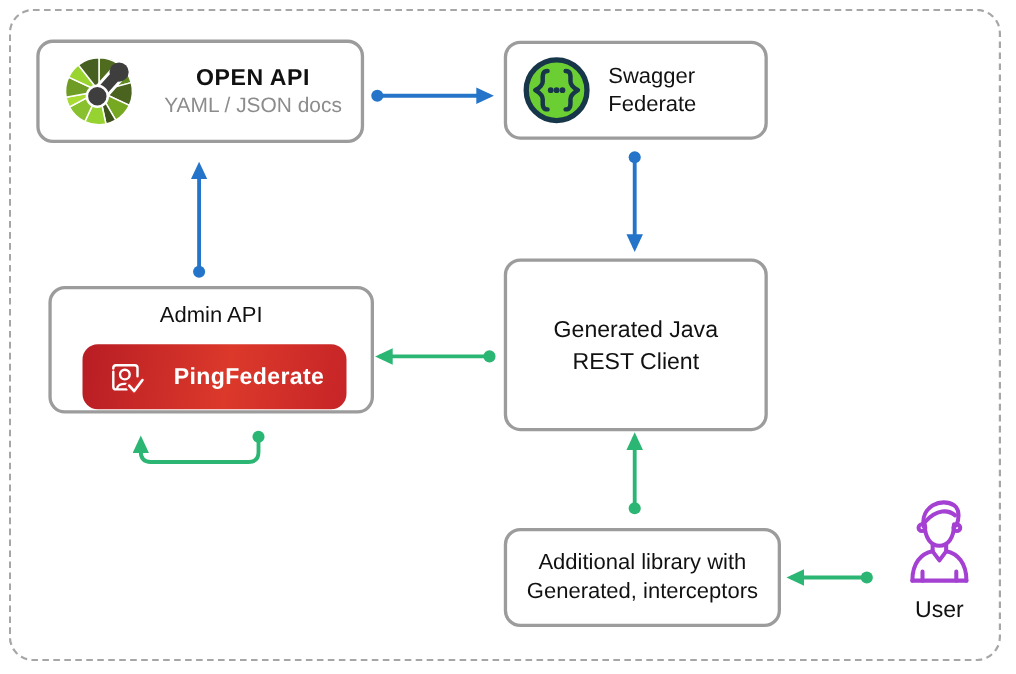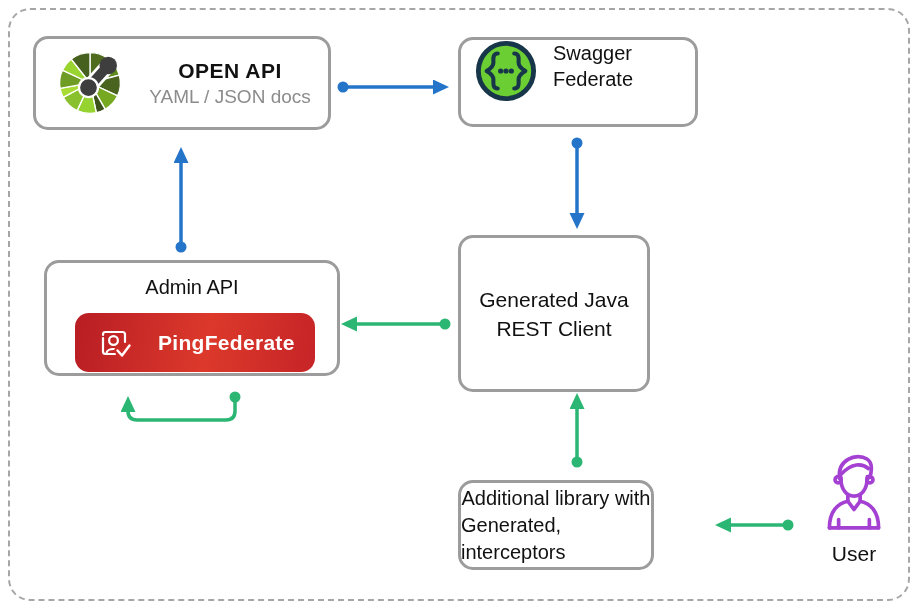--- a/index.html
+++ b/index.html
@@ -13,36 +13,36 @@
   }
   .box {
     position:absolute; background:#fff; border:3px solid #9c9c9c; border-radius:15px;
     box-sizing:border-box;
   }
   #box-openapi { left:33px; top:36px; width:298px; height:94px; display:flex; align-items:center; padding-left:16px; gap:8px; }
   .openapi-text { flex:1; text-align:center; padding-right:4px; }
   .openapi-title { font-size:21px; font-weight:700; letter-spacing:.5px; }
   .openapi-sub { font-size:19px; color:#8c8c8c; margin-top:3px; }
 
-  #box-swagger { left:458px; top:37px; width:240px; height:90px; display:flex; align-items:flex-start; padding-left:14px; gap:16px; }
+  #box-swagger { left:458px; top:37px; width:240px; height:90px; display:flex; align-items:center; padding-left:14px; gap:16px; }
   .swagger-text { font-size:20px; line-height:26px; }
 
   #box-admin { left:44px; top:260px; width:296px; height:116px; }
   .admin-title { text-align:center; margin-top:13px; font-size:20px; font-weight:500; }
   .ping-badge {
     position:absolute; left:28px; top:50px; width:240px; height:59px; border-radius:14px;
     background:linear-gradient(100deg,#b81d24 0%,#dc392b 55%,#c62427 100%);
     display:flex; align-items:center; padding-left:22px; gap:25px; box-sizing:border-box;
   }
   .ping-text { color:#fff; font-size:21px; letter-spacing:.3px; }
   .ping-bold { font-weight:800; }
   .ping-rest { font-weight:600; }
 
-  #box-java { left:458px; top:235px; width:192px; height:157px; display:flex; flex-direction:column; align-items:center; justify-content:center; font-size:21px; line-height:29px; }
-  #box-library { left:458px; top:480px; width:196px; height:90px; display:flex; flex-direction:column; align-items:center; justify-content:center; font-size:20px; line-height:27px; }
+  #box-java { left:458px; top:235px; width:240px; height:157px; display:flex; flex-direction:column; align-items:center; justify-content:center; font-size:21px; line-height:29px; }
+  #box-library { left:458px; top:480px; width:252px; height:90px; display:flex; flex-direction:column; align-items:center; justify-content:center; font-size:20px; line-height:27px; }
 
   #user { position:absolute; left:812px; top:448px; width:84px; text-align:center; }
   .user-label { font-size:21px; margin-top:4px; }
 
   #arrow-layer { position:absolute; left:0; top:0; pointer-events:none; }
 </style>
 </head>
 <body>
 
 <div class="frame"></div>

